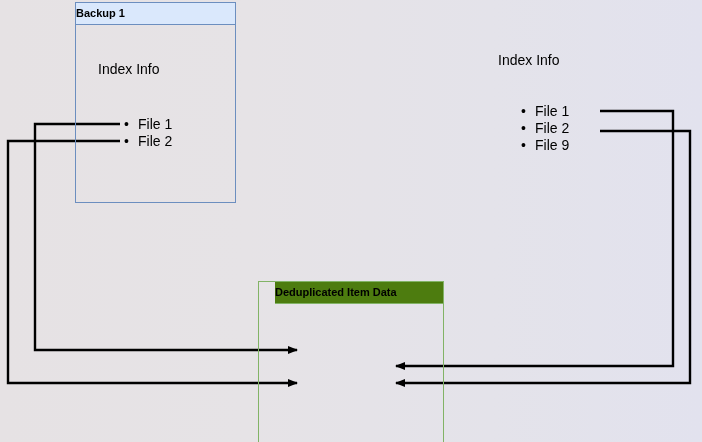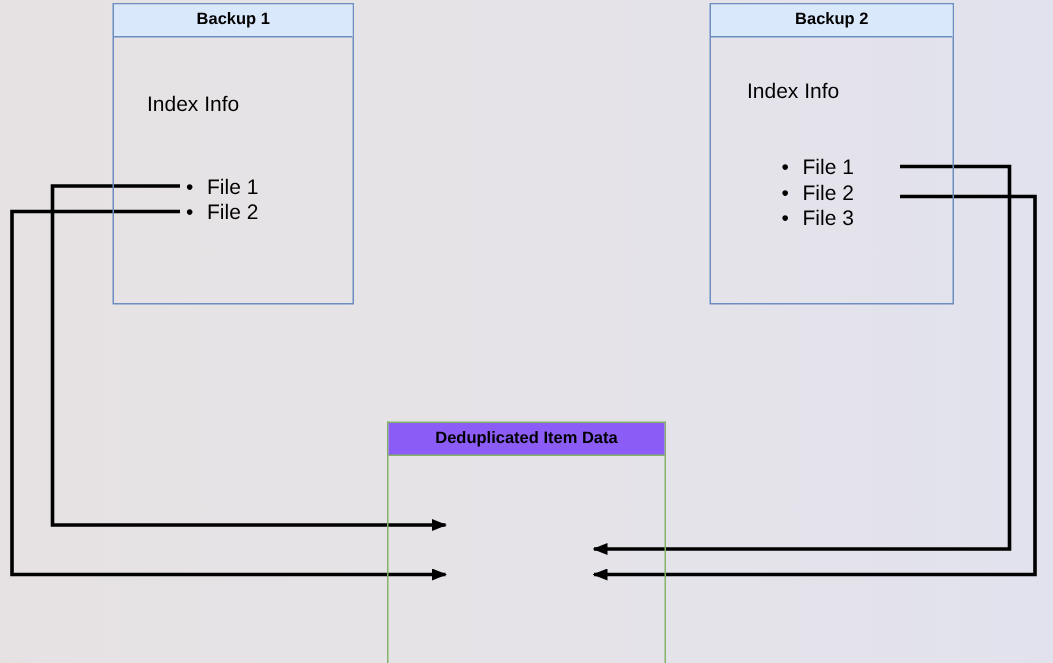--- a/index.html
+++ b/index.html
@@ -33,30 +33,30 @@
     box-sizing: border-box;
     border: 1.5px solid #6c8ebf;
     background: transparent;
   }
   .box.green { border-color: #82b366; }
 
   .box-header {
     box-sizing: border-box;
     height: 22px;
     line-height: 20px;
-    text-align: center;
     font-size: 11px;
     font-weight: bold;
     color: #000;
     background: #dae8fc;
     border-bottom: 1.5px solid #6c8ebf;
   }
   .box.green .box-header {
-    background: #8b5cf6;
+    background: #4d7c0f;
     border-bottom-color: #82b366;
+    margin-left: 16px;
   }
 
   .box-title {
     position: absolute;
     font-size: 14px;
     color: #000;
     white-space: nowrap;
   }
 
   
@@ -109,27 +109,24 @@
 
   <div class="box" style="left:75px; top:2px; width:161px; height:201px;">
     <div class="box-header">Backup 1</div>
   </div>
   <div class="box-title" style="left:98px; top:61px;">Index Info</div>
   <ul class="bullets" style="left:124px; top:116px;">
     <li>File 1</li>
     <li>File 2</li>
   </ul>
 
-  <div class="box" style="left:473px; top:2px; width:163px; height:201px;">
-    <div class="box-header">Backup 2</div>
-  </div>
   <div class="box-title" style="left:498px; top:52px;">Index Info</div>
   <ul class="bullets" style="left:521px; top:103px;">
     <li>File 1</li>
     <li>File 2</li>
-    <li>File 3</li>
+    <li>File 9</li>
   </ul>
 
   <div class="box green" style="left:258px; top:281px; width:186px; height:161px; border-bottom:none;">
     <div class="box-header">Deduplicated Item Data</div>
   </div>
 
 </div>
 
 </body></html>

